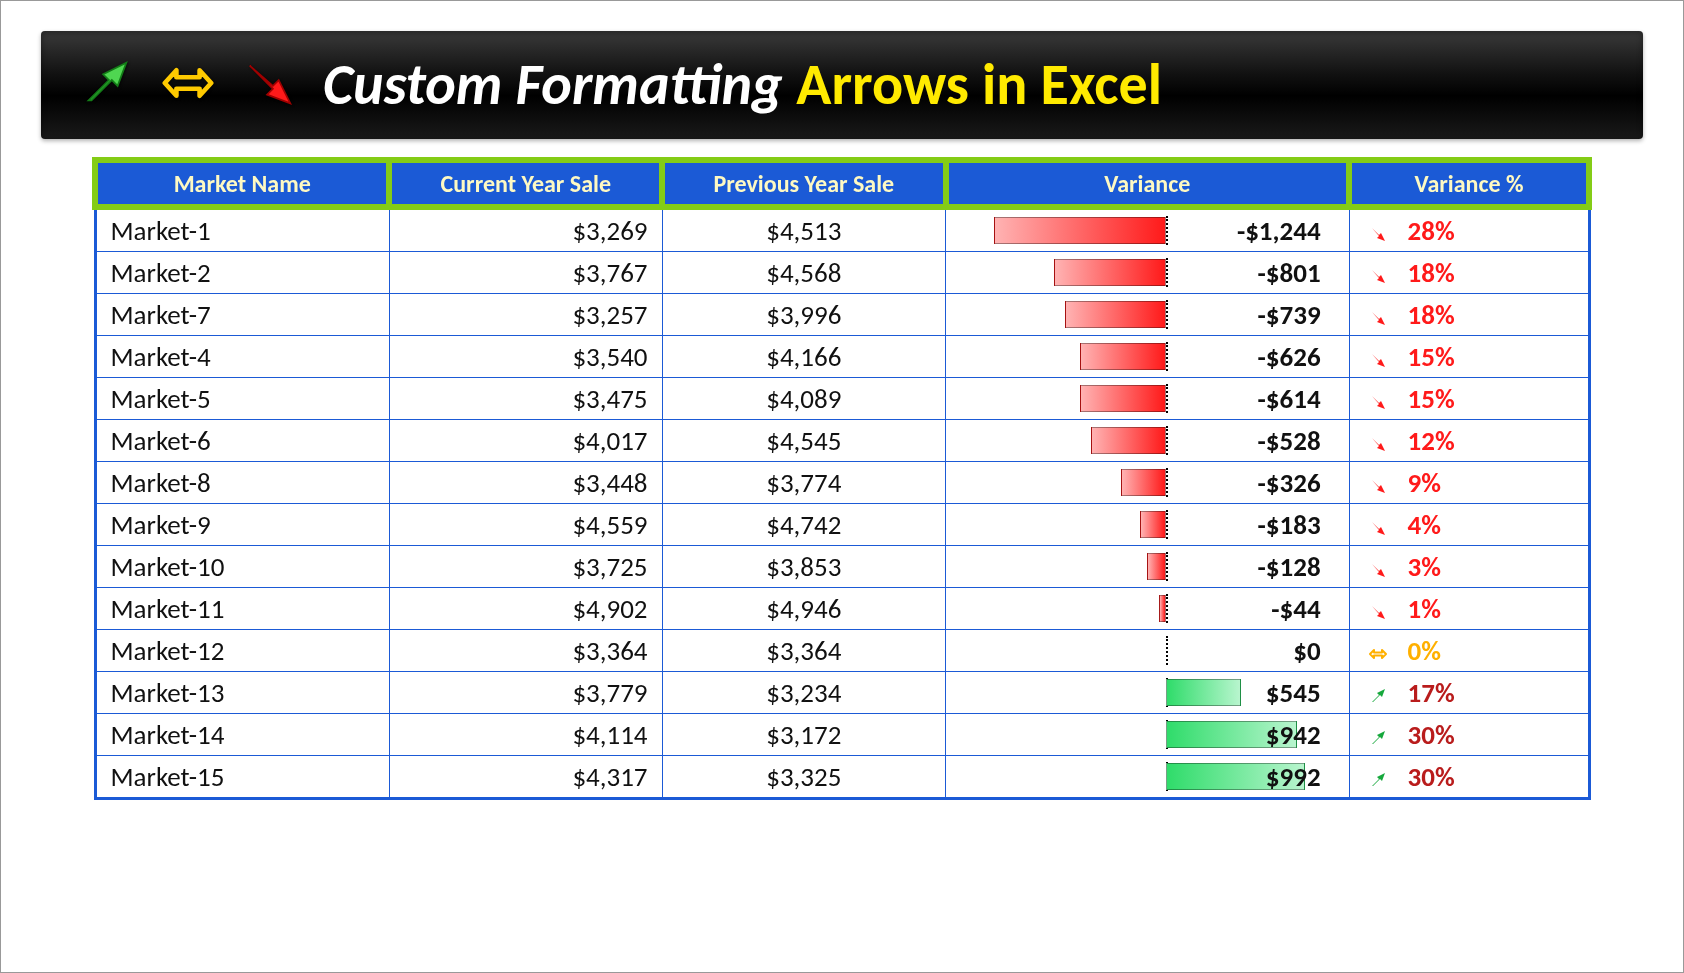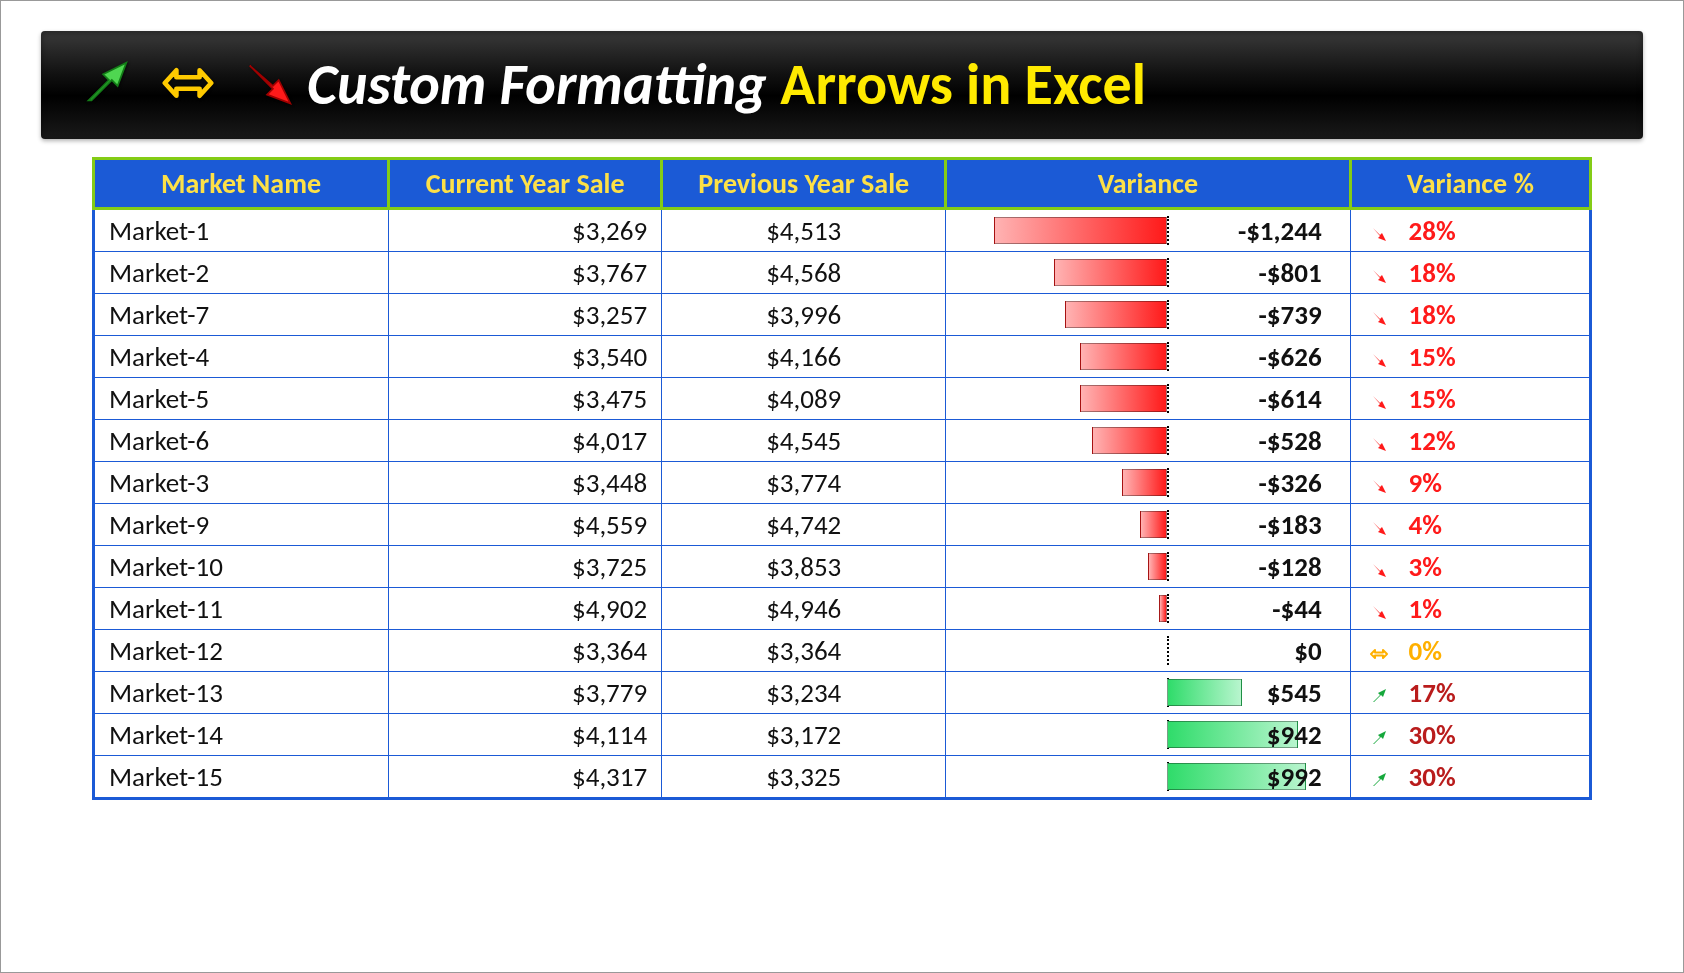--- a/index.html
+++ b/index.html
@@ -2,34 +2,34 @@
 <html><head>
 <meta charset="utf-8">
 <style>
   html,body{margin:0;padding:0;font-family:"Calibri","Segoe UI",Arial,sans-serif;background:#fff}
   .frame{
     width:1684px;height:973px;box-sizing:border-box;padding:30px 40px;
     border:1px solid #999;
   }
   .banner{
     height:108px;background:linear-gradient(to bottom,#3a3a3a 0%,#111 40%,#000 60%,#1a1a1a 100%);
-    border-radius:4px;display:flex;align-items:center;gap:8px;padding:0 36px;
+    border-radius:4px;display:flex;align-items:center;gap:24px;padding:0 36px;
     box-shadow:0 2px 6px rgba(0,0,0,.4) inset,0 2px 4px rgba(0,0,0,.3);
   }
   .banner .icons{display:flex;gap:24px;align-items:center}
   .banner svg{width:58px;height:58px;filter:drop-shadow(1px 1px 1px rgba(0,0,0,.6))}
   .banner .title{font-size:58px;font-weight:800;font-style:italic;color:#fff;line-height:1}
   .banner .title2{font-size:58px;font-weight:800;color:#ffea00;line-height:1;font-style:normal;margin-left:10px}
   table.data{
     margin:18px auto 0;border-collapse:collapse;width:1500px;
     border:3px solid #1b5ad6;
   }
   table.data th{
-    background:#1b5ad6;color:#fde047;font-size:28px;font-weight:700;padding:6px 12px;
-    border:3px solid #84cc16;
+    background:#1b5ad6;color:#fef9c3;font-size:24px;font-weight:700;padding:6px 12px;
+    border:6px solid #84cc16;
   }
   table.data td{
     border:1px solid #1b5ad6;font-size:27px;padding:4px 14px;color:#111;
     height:42px;box-sizing:border-box;
   }
   .col-market{width:270px;text-align:left;padding-left:70px}
   .col-cur{width:250px;text-align:right;padding-right:30px}
   .col-prev{width:260px;text-align:center;padding-right:30px}
   .col-var{width:370px;position:relative;padding:0;text-align:right}
   .col-pct{width:220px;text-align:left;padding-left:12px;white-space:nowrap}
@@ -173,21 +173,21 @@
               <div class="midline"></div>
               <div class="bar neg" style="width: 20%;"></div>
               <span class="vval">-$528</span>
             </div>
           </td>
           <td class="col-pct"><span class="pcticon"><svg viewBox="0 0 100 100">
                 <path d="M15 15 L55 55 L65 45 L85 85 L45 70 L55 60 L20 20 Z" fill="#ff1a1a"></path>
               </svg></span><span class="pct-neg">12%</span></td>
         </tr>
         <tr>
-          <td class="col-market">Market-3</td>
+          <td class="col-market">Market-8</td>
           <td class="col-cur">$3,448</td>
           <td class="col-prev">$3,774</td>
           <td class="col-var">
             <div class="varcell">
               <div class="midline"></div>
               <div class="bar neg" style="width: 12%;"></div>
               <span class="vval">-$326</span>
             </div>
           </td>
           <td class="col-pct"><span class="pcticon"><svg viewBox="0 0 100 100">

